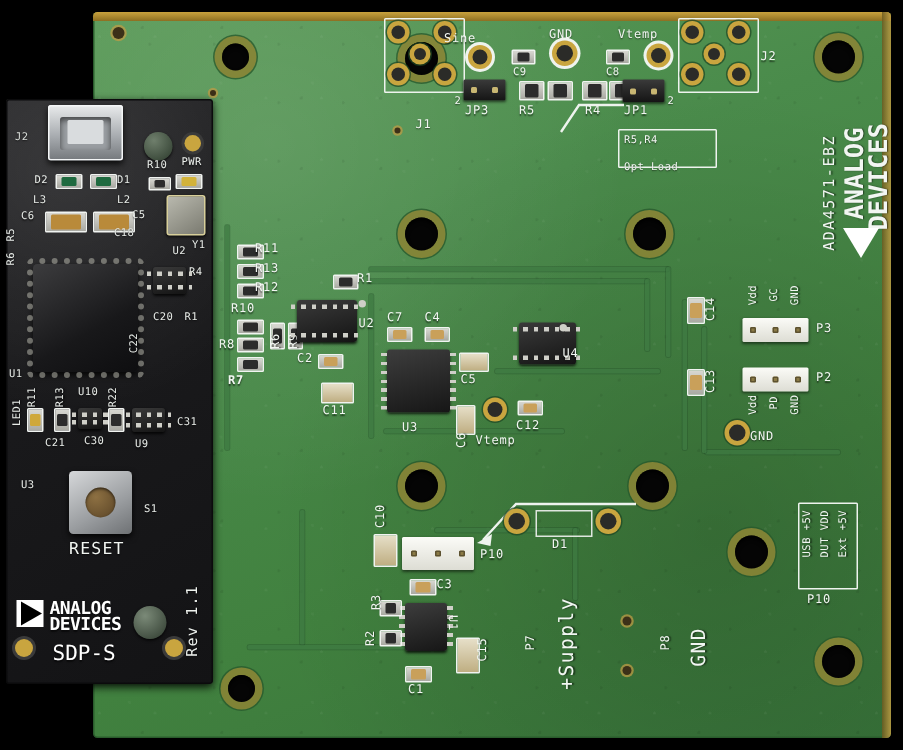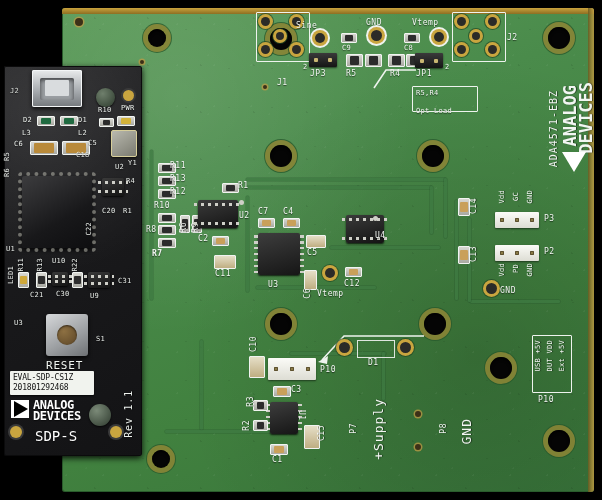--- a/index.html
+++ b/index.html
@@ -453,25 +453,20 @@
 
   <div style="position:absolute;left:46px;top:314px;width:42px;height:42px;
       background:linear-gradient(150deg,#d6d8da,#9a9da0 60%,#6e7174);border-radius:3px;
       box-shadow:0 2px 4px rgba(0,0,0,.85);">
     <div style="position:absolute;left:11px;top:11px;width:20px;height:20px;border-radius:50%;
         background:radial-gradient(circle at 35% 32%,#8d7042,#5b4527);box-shadow:inset 0 1px 2px rgba(0,0,0,.6);"></div>
   </div>
   <div class="silk" style="left:46px;top:360px;font-size:11px;color:#f2f6f2;">RESET</div>
   <div class="silk xs" style="left:96px;top:336px;color:#e8ece8;text-align:right;">S1</div>
 
-  <div style="position:absolute;left:10px;top:371px;width:84px;height:24px;
-      background:#f1f3ee;border-radius:1px;box-shadow:0 1px 2px rgba(0,0,0,.7);">
-    <div style="position:absolute;left:3px;top:2px;font-size:8px;color:#111;font-family:'DejaVu Sans Mono',monospace;letter-spacing:-.2px;">EVAL-SDP-CS1Z</div>
-    <div style="position:absolute;left:3px;top:12px;font-size:8px;color:#111;font-family:'DejaVu Sans Mono',monospace;letter-spacing:-.2px;">201801292468</div>
-  </div>
 
   <div style="position:absolute;left:11px;top:400px;width:18px;height:18px;background:#fff;"></div>
   <div class="tri sml" style="left:14px;top:401px;border-left-color:#000;"></div>
   <div class="silk" style="left:33px;top:399px;font-size:12px;font-weight:bold;letter-spacing:-.4px;color:#fff;">ANALOG</div>
   <div class="silk" style="left:33px;top:410px;font-size:12px;font-weight:bold;letter-spacing:-.4px;color:#fff;">DEVICES</div>
 
   <div class="silk" style="left:35px;top:429px;font-size:14px;letter-spacing:0px;color:#fff;">SDP-S</div>
   <div class="silk v" style="left:124px;top:390px;font-size:10px;color:#eef2ee;">Rev 1.1</div>
 
   <div class="via" style="left:10px;top:426px;width:12px;height:12px;background:#c9a53f;box-shadow:0 0 0 2px #3a3a3a;"></div>

